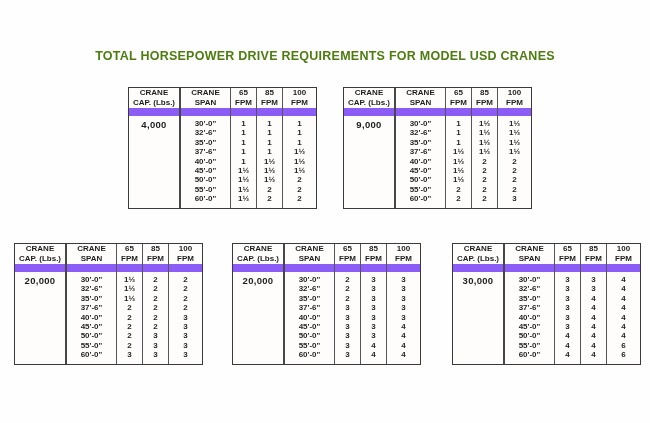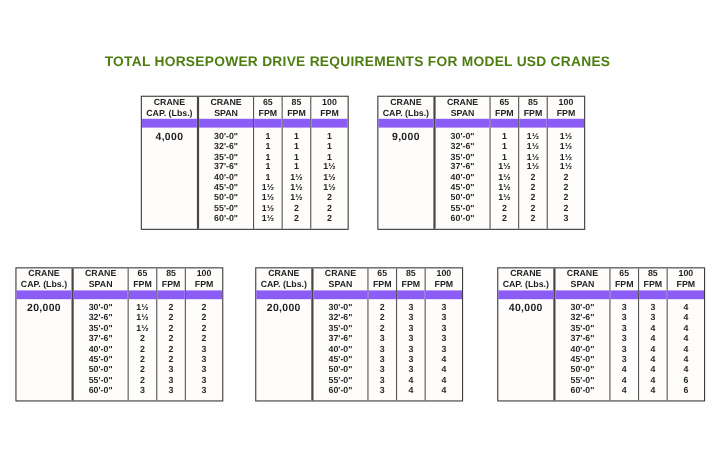--- a/index.html
+++ b/index.html
@@ -358,21 +358,21 @@
           </div>
         </div>
       </div>
     </div>
   <div class="tbl-pos" style="left:452px; top:243px;">
       <div class="tbl">
         <div class="col c0" style="width: 52px;">
           <div class="hcell">CRANE
 CAP. (Lbs.)</div>
           <div class="bcell capwrap">
-            <div class="capv">40,000</div>
+            <div class="capv">30,000</div>
           </div>
         </div>
         <div class="col c1" style="width: 50px;">
           <div class="hcell">CRANE
 SPAN</div>
           <div class="bcell">
             <div class="val">30'-0"</div>
             <div class="val">32'-6"</div>
             <div class="val">35'-0"</div>
             <div class="val">37'-6"</div>

